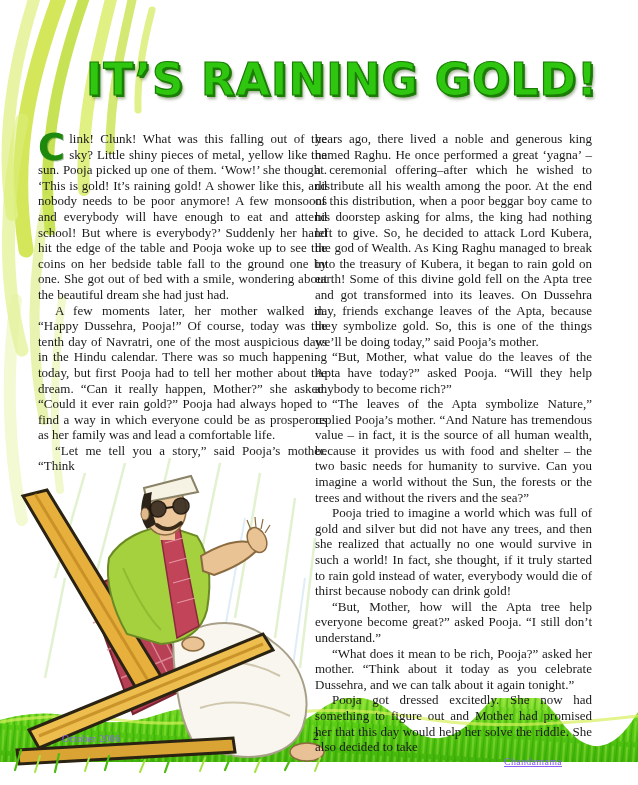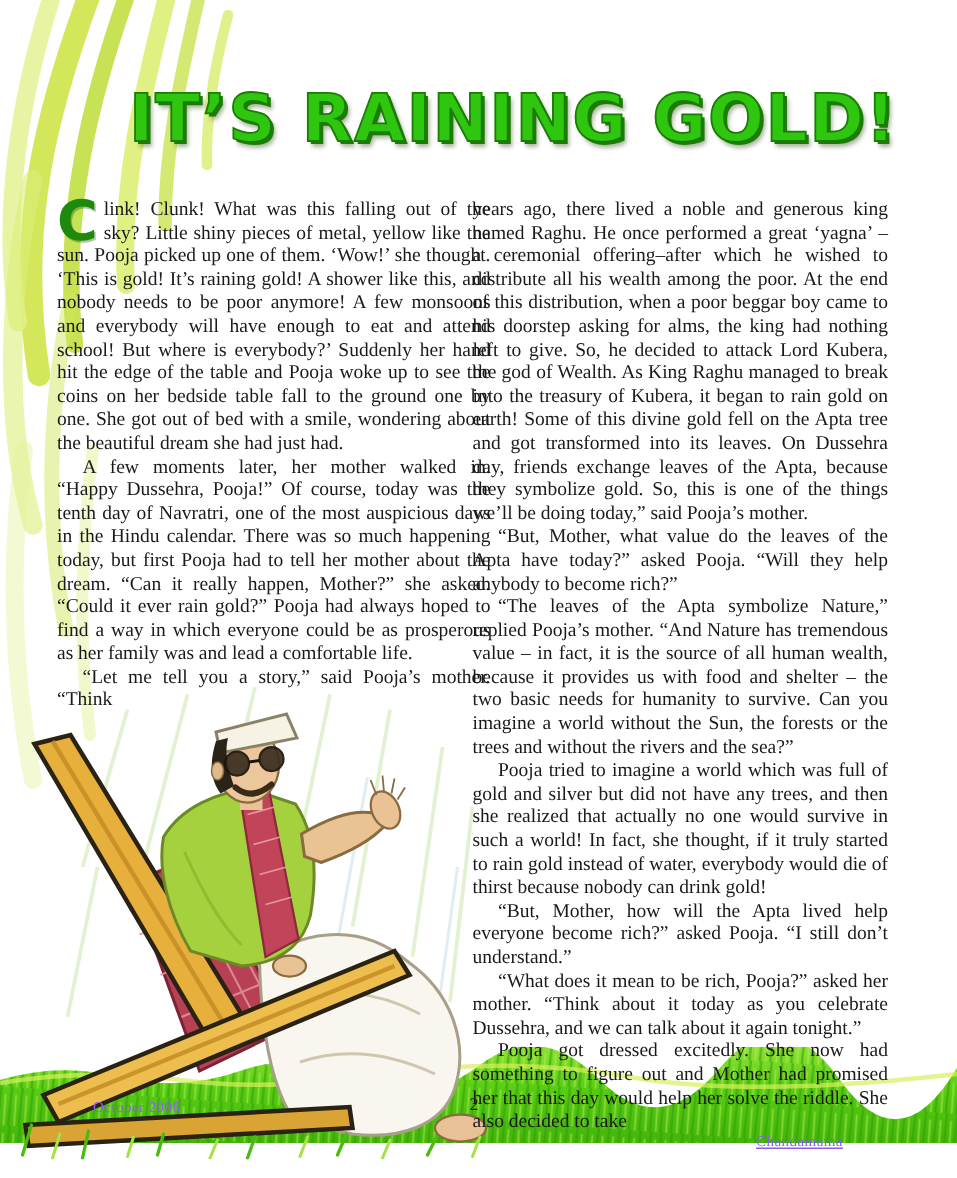--- a/index.html
+++ b/index.html
@@ -61,21 +61,21 @@
     <p><span class="dropcap">C</span><span>link! Clunk! What was this falling out of the sky? Little shiny pieces of metal, yellow like the sun. Pooja picked up one of them. ‘Wow!’ she thought. ‘This is gold! It’s raining gold! A shower like this, and nobody needs to be poor anymore! A few monsoons and everybody will have enough to eat and attend school! But where is everybody?’ Suddenly her hand hit the edge of the table and Pooja woke up to see the coins on her bedside table fall to the ground one by one. She got out of bed with a smile, wondering about the beautiful dream she had just had.</span></p>
     <p class="ind">A few moments later, her mother walked in. “Happy Dussehra, Pooja!” Of course, today was the tenth day of Navratri, one of the most auspicious days in the Hindu calendar. There was so much happening today, but first Pooja had to tell her mother about the dream. “Can it really happen, Mother?” she asked. “Could it ever rain gold?” Pooja had always hoped to find a way in which everyone could be as prosperous as her family was and lead a comfortable life.</p>
     <p class="ind">“Let me tell you a story,” said Pooja’s mother. “Think</p>
   </div>
 
   <div class="col col-right">
     <p>years ago, there lived a noble and generous king named Raghu. He once performed a great ‘yagna’ – a ceremonial offering–after which he wished to distribute all his wealth among the poor. At the end of this distribution, when a poor beggar boy came to his doorstep asking for alms, the king had nothing left to give. So, he decided to attack Lord Kubera, the god of Wealth. As King Raghu managed to break into the treasury of Kubera, it began to rain gold on earth! Some of this divine gold fell on the Apta tree and got transformed into its leaves. On Dussehra day, friends exchange leaves of the Apta, because they symbolize gold. So, this is one of the things we’ll be doing today,” said Pooja’s mother.</p>
     <p class="ind">“But, Mother, what value do the leaves of the Apta have today?” asked Pooja. “Will they help anybody to become rich?”</p>
     <p class="ind">“The leaves of the Apta symbolize Nature,” replied Pooja’s mother. “And Nature has tremendous value – in fact, it is the source of all human wealth, because it provides us with food and shelter – the two basic needs for humanity to survive. Can you imagine a world without the Sun, the forests or the trees and without the rivers and the sea?”</p>
     <p class="ind">Pooja tried to imagine a world which was full of gold and silver but did not have any trees, and then she realized that actually no one would survive in such a world! In fact, she thought, if it truly started to rain gold instead of water, everybody would die of thirst because nobody can drink gold!</p>
-    <p class="ind">“But, Mother, how will the Apta lived help everyone become rich?” asked Pooja. “I still don’t understand.”</p>
+    <p class="ind">“But, Mother, how will the Apta tree help everyone become great?” asked Pooja. “I still don’t understand.”</p>
     <p class="ind">“What does it mean to be rich, Pooja?” asked her mother. “Think about it today as you celebrate Dussehra, and we can talk about it again tonight.”</p>
     <p class="ind">Pooja got dressed excitedly. She now had something to figure out and Mother had promised her that this day would help her solve the riddle. She also decided to take</p>
   </div>
 
   <svg class="grass" width="638" height="68" viewBox="0 0 638 68">
     <defs>
       <linearGradient id="gg" x1="0" y1="0" x2="0" y2="1">
         <stop offset="0" stop-color="#9fe93f"></stop>
         <stop offset=".5" stop-color="#58cc13"></stop>
         <stop offset="1" stop-color="#43b50a"></stop>

